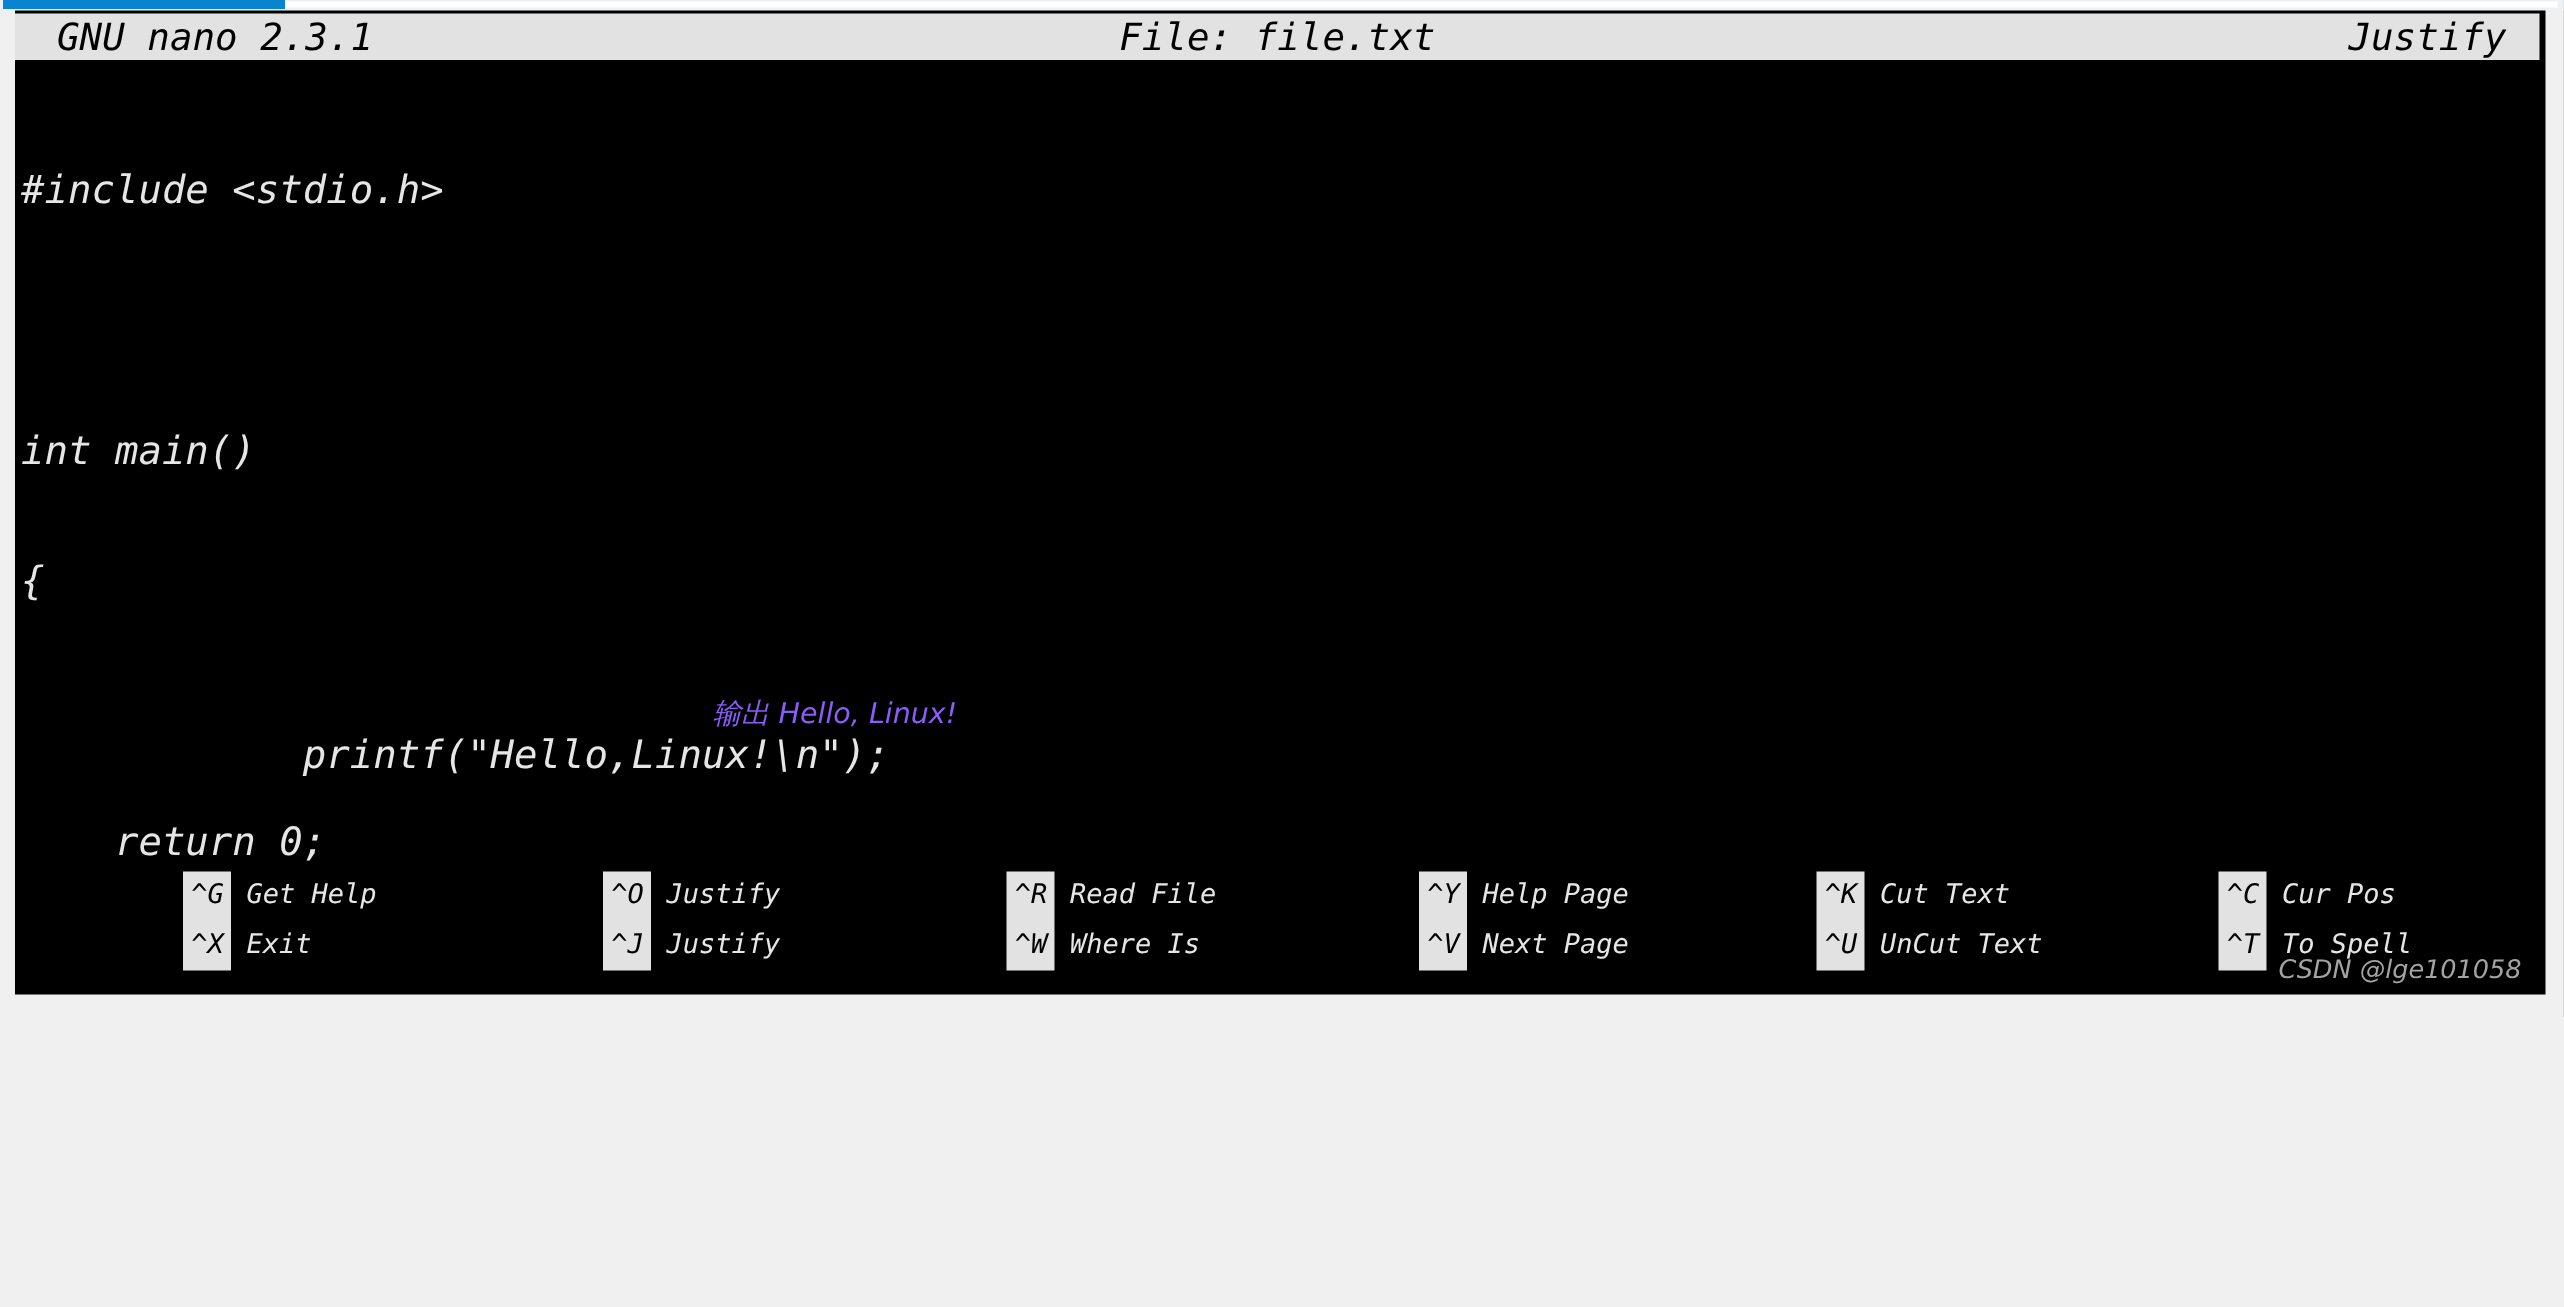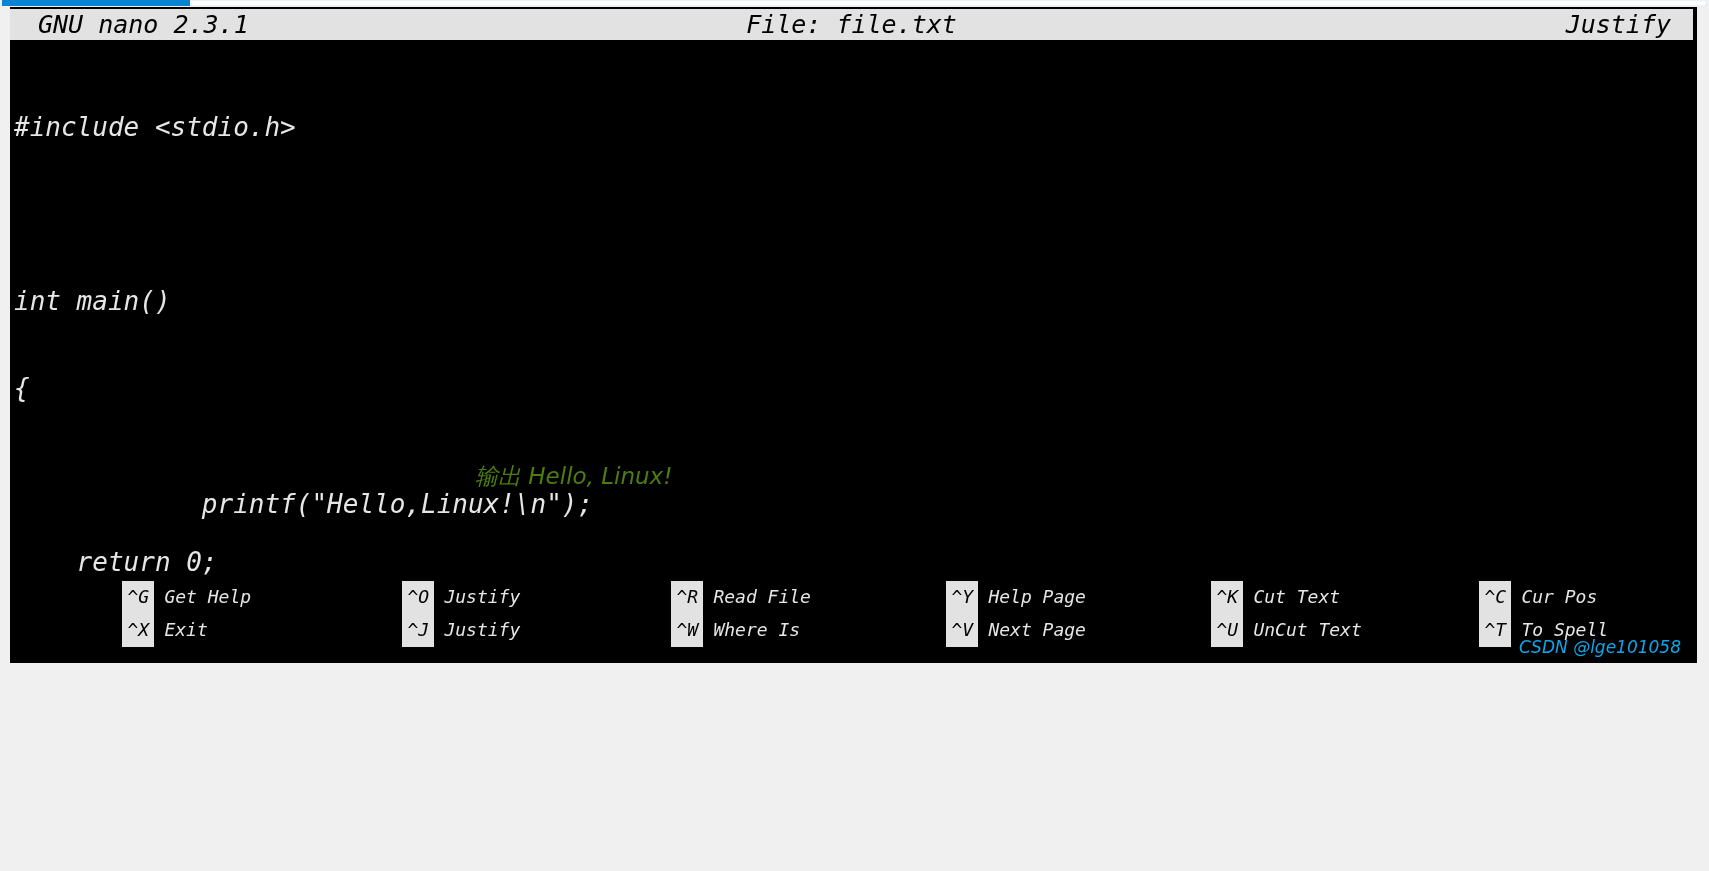--- a/index.html
+++ b/index.html
@@ -120,23 +120,23 @@
     height: 25px;
     background: #00ef00;
     vertical-align: -5px;
   }
 
   
   .annotation {
     position: absolute;
     left: 465px;
     top: 1px;
-    color: #4d7c0f;
+    color: #8b5cf6;
     font-family: "DejaVu Sans", "Liberation Sans", sans-serif;
-    font-size: 23px;
+    font-size: 19px;
     line-height: 29px;
     white-space: pre;
   }
 
   
   #help-bar {
     position: absolute;
     left: 0;
     bottom: 44px;
     width: 1687px;
@@ -166,21 +166,21 @@
   }
   .help-label {
     margin-left: 10px;
   }
 
   
   #watermark {
     position: absolute;
     right: 16px;
     bottom: 6px;
-    color: #0ea5e9;
+    color: #a3a3a3;
     font-family: "DejaVu Sans", "Liberation Sans", sans-serif;
     font-size: 17px;
     white-space: pre;
   }
 </style>
 </head>
 <body>
 
 <div id="terminal-window">
 

